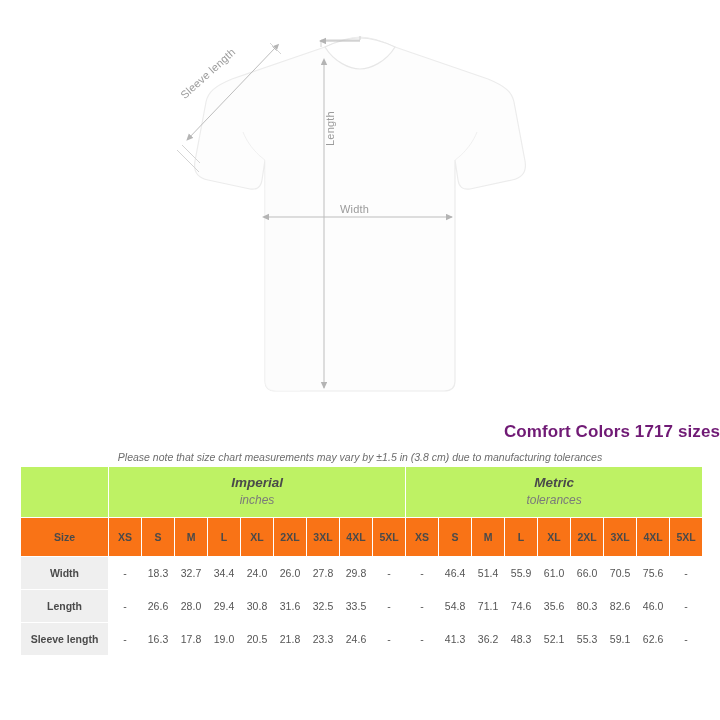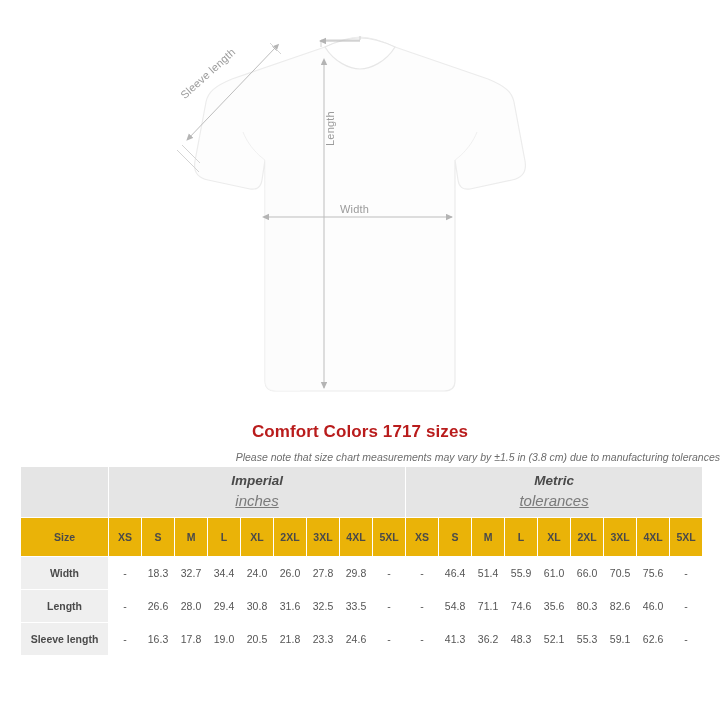--- a/index.html
+++ b/index.html
@@ -54,29 +54,29 @@
     transform: rotate(-90deg);
     transform-origin: left top;
   }
   .label-width {
     left: 340px;
     top: 203px;
   }
 
   
   .title {
-    text-align: center;
+    text-align: right;
     font-size: 17px;
     font-weight: bold;
-    color: #b91c1c;
+    color: #701a75;
     margin: 10px 0 0 0;
     letter-spacing: .1px;
   }
   .subtitle {
-    text-align: right;
+    text-align: center;
     font-size: 10.5px;
     font-style: italic;
     color: #6d6d6d;
     margin: 9px 0 0 0;
   }
 
   
   .table-wrap {
     position: absolute;
     left: 20px;
@@ -93,45 +93,44 @@
     padding: 0;
     text-align: center;
     vertical-align: middle;
     font-size: 10.5px;
     color: #4f4f4f;
     background: #efefef;
     height: 32px;
   }
   tr.group-row th {
     height: 50px;
-    background: #e5e5e5;
+    background: #bef264;
   }
   .group-title {
     font-size: 13.5px;
     font-style: italic;
     font-weight: bold;
     color: #4a4a4a;
     display: block;
     line-height: 1.25;
   }
   .group-sub {
-    font-size: 15px;
+    font-size: 12px;
     font-style: italic;
     font-weight: normal;
     color: #7a7a7a;
     display: block;
     line-height: 1.4;
-    text-decoration: underline;
   }
   tr.head-row th {
     height: 38px;
     font-size: 10.5px;
     font-weight: bold;
     color: #4a4a4a;
-    background: #eab308;
+    background: #f97316;
   }
   tr.head-row th.size-head {
     font-weight: bold;
   }
   tr.data-row td.row-label {
     font-weight: bold;
     background: #efefef;
     color: #4a4a4a;
   }
   tr.data-row td.val {

